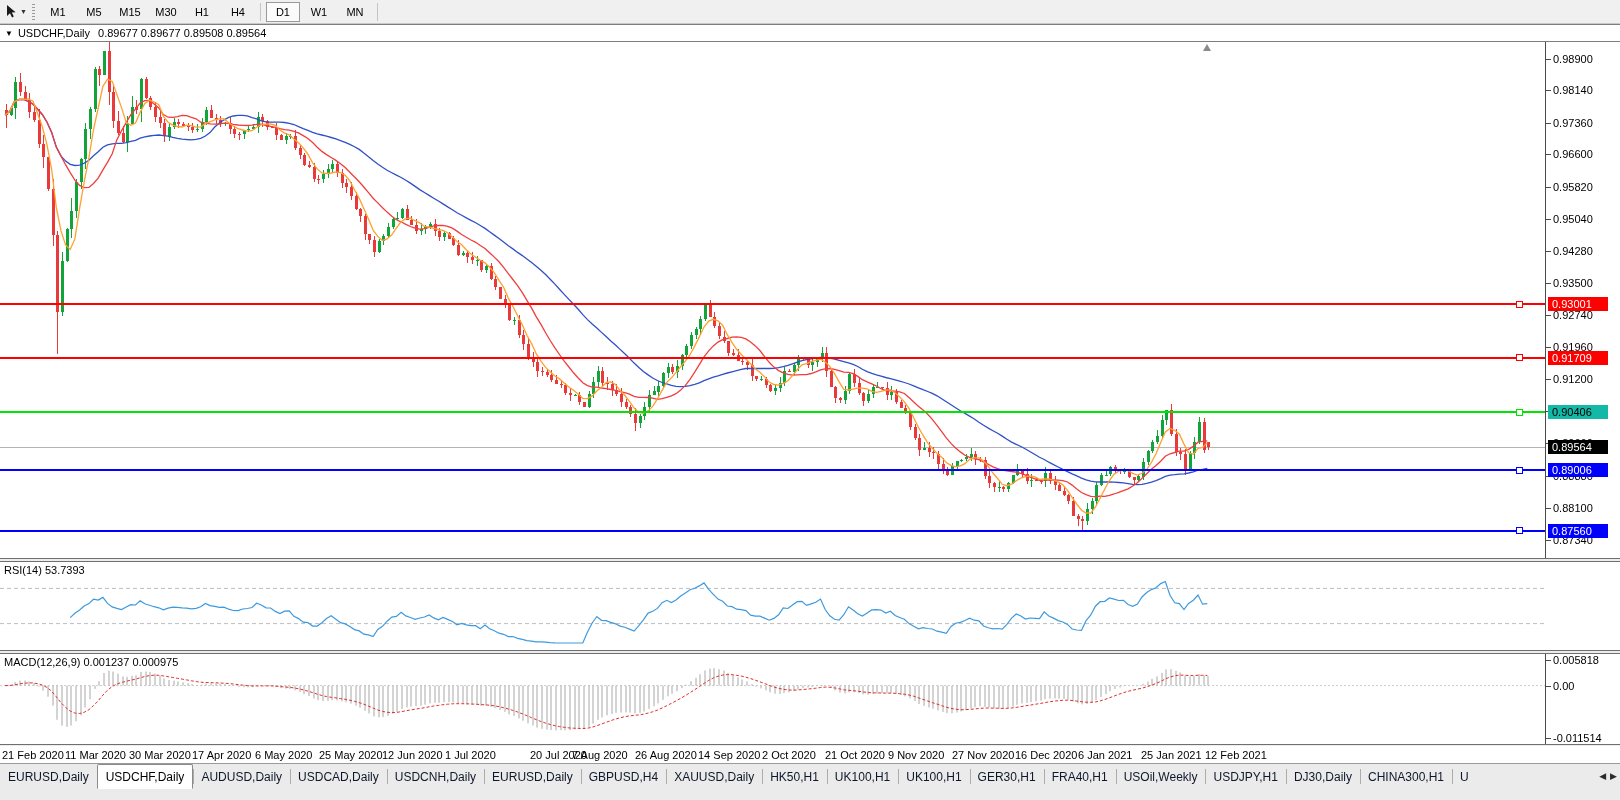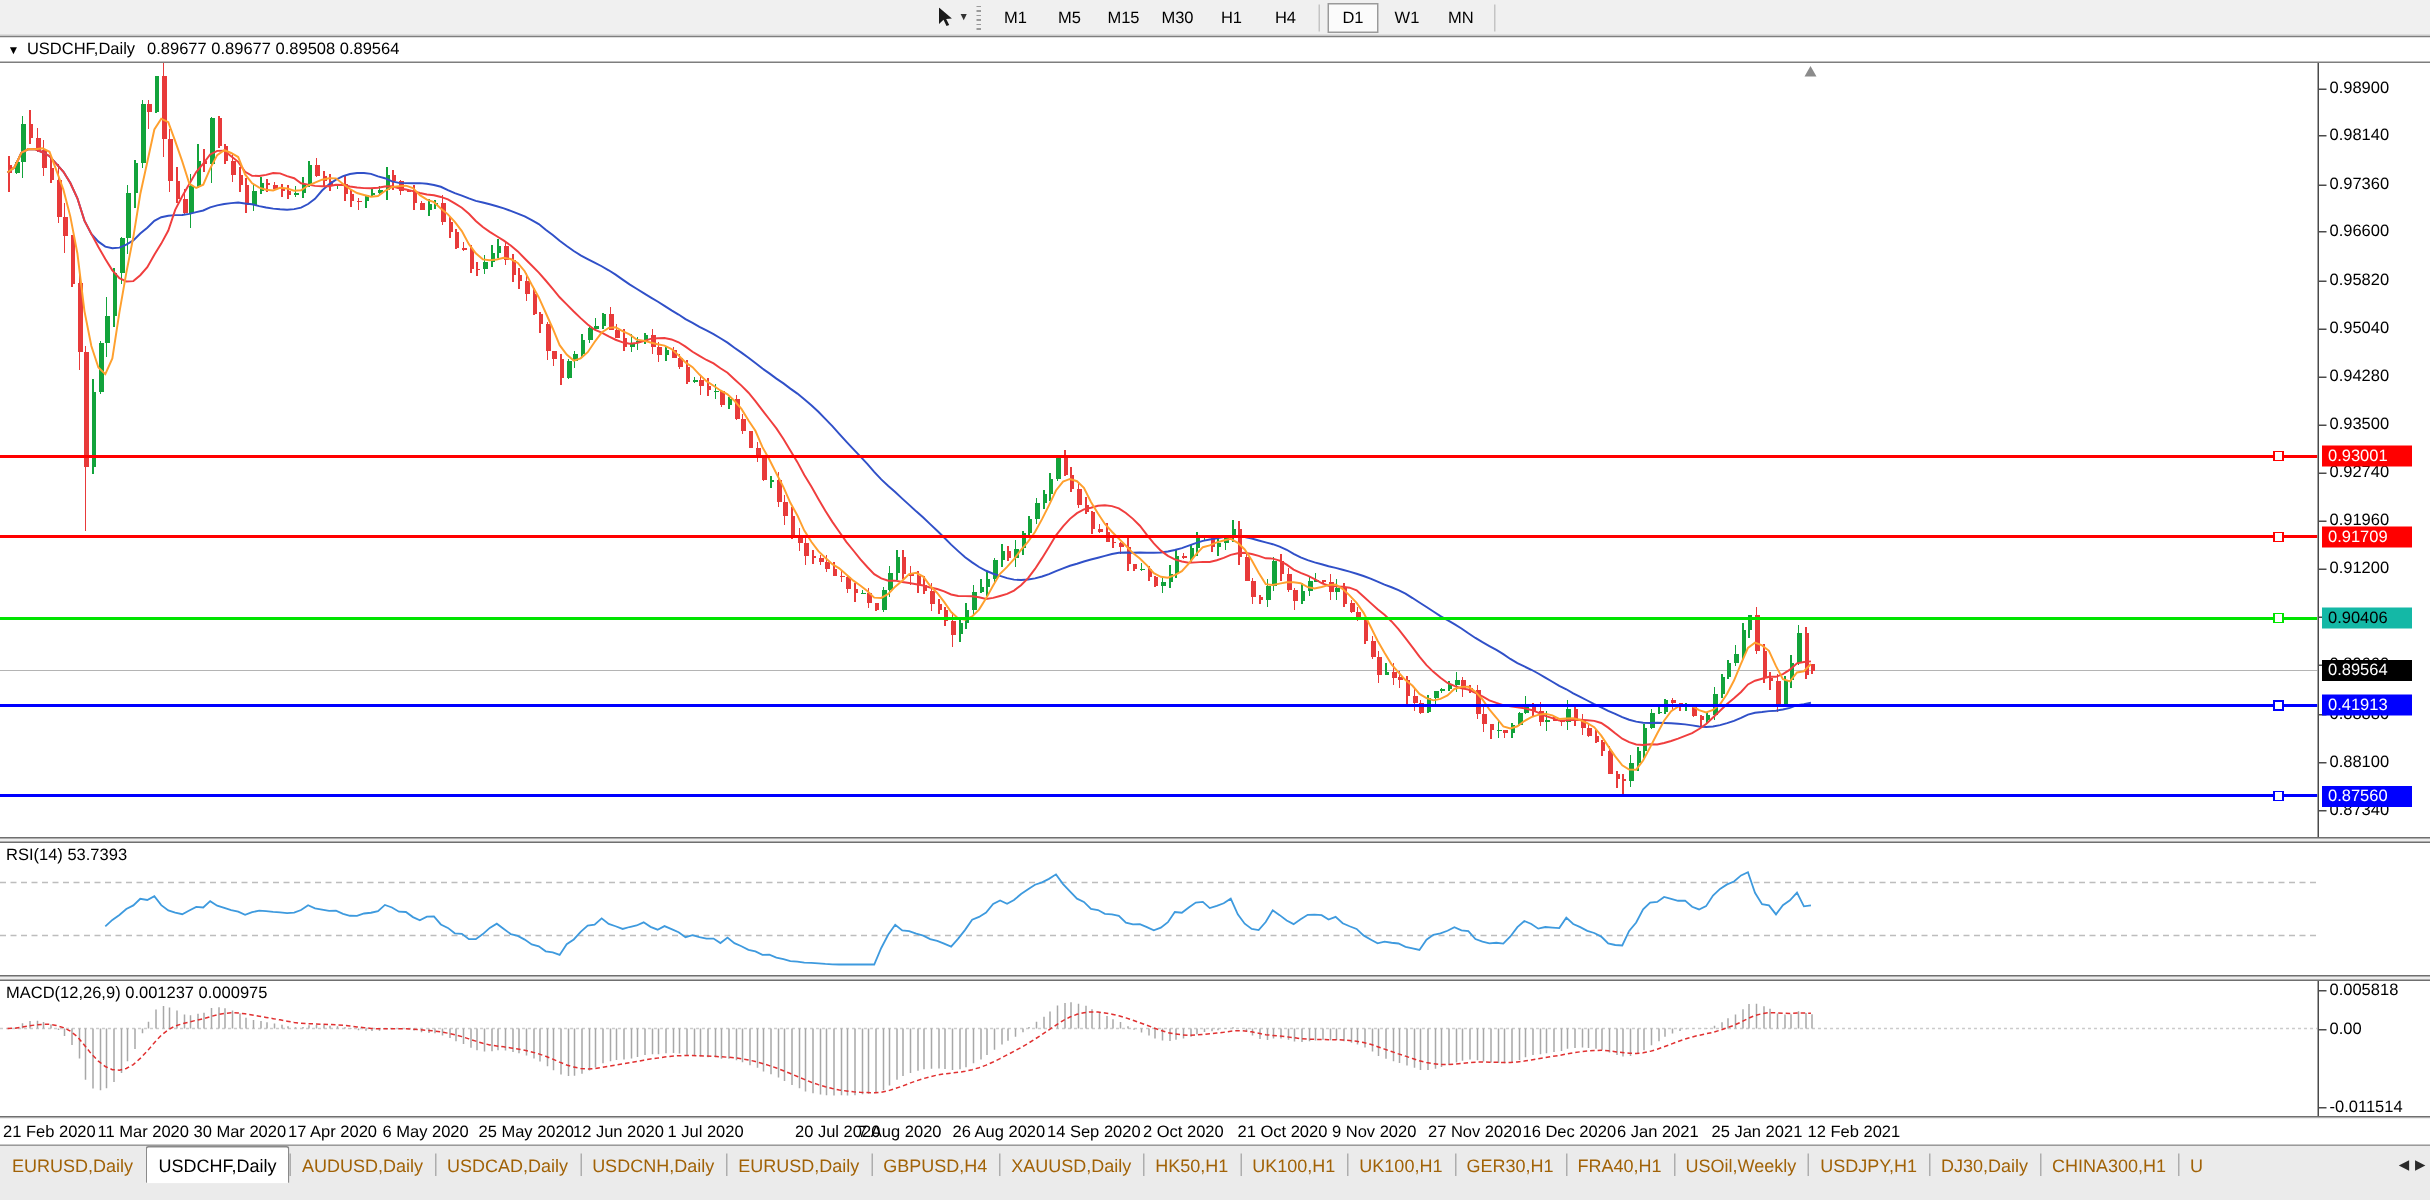--- a/index.html
+++ b/index.html
@@ -1,19 +1,19 @@
 <!DOCTYPE html>
 <html><head>
 <meta charset="utf-8">
 <style>
   html,body{margin:0;padding:0;width:1620px;height:800px;overflow:hidden;background:#f0f0f0;
     font-family:"Liberation Sans",sans-serif;-webkit-font-smoothing:none;}
   
   .toolbar{position:absolute;left:0;top:0;width:1620px;height:24px;background:#f0f0f0;
-    border-bottom:1px solid #c9c9c9;display:flex;align-items:center;box-sizing:border-box;justify-content:center;}
+    border-bottom:1px solid #c9c9c9;display:flex;align-items:center;box-sizing:border-box;}
   .grip{width:3px;height:16px;margin:0 5px 0 2px;
     background:repeating-linear-gradient(to bottom,#9a9a9a 0 1px,transparent 1px 3px);}
   .tool-icon{width:16px;height:16px;margin-left:3px;display:flex;align-items:center;justify-content:center;}
   .caret{font-size:7px;color:#333;margin:0 3px 0 1px;}
   .tfbtn{min-width:22px;height:18px;line-height:18px;text-align:center;font-size:11px;color:#000;
     padding:0 5px;margin:0 1px;border:1px solid transparent;cursor:default;}
   .tfbtn.active{background:#fbfbfb;border:1px solid #9a9a9a;}
   .vsep{width:1px;height:18px;background:#c4c4c4;margin:0 4px;}
   
   .chart-window{position:absolute;left:0;top:24px;width:1620px;height:739px;background:#fff;
@@ -34,21 +34,21 @@
   .badge{position:absolute;left:2px;transform:translateY(-50%);font-size:11px;height:14px;line-height:14px;
     padding:0 4px;min-width:52px;color:#fff;white-space:nowrap;}
   .pane-label{position:absolute;left:4px;top:2px;font-size:11px;color:#000;z-index:3;}
   .shift-marker{position:absolute;left:1203px;top:2px;width:0;height:0;
     border-left:4px solid transparent;border-right:4px solid transparent;border-bottom:7px solid #8b8b8b;}
   .dlabel{position:absolute;top:3px;font-size:11px;color:#000;white-space:nowrap;}
   
   .tab-bar{position:absolute;left:0;top:763px;width:1620px;height:37px;background:#ebebeb;
     border-top:1px solid #9a9a9a;box-sizing:border-box;}
   .tabs{display:flex;height:25px;overflow:hidden;padding-right:40px;}
-  .tab{display:flex;align-items:center;padding:0 8px;font-size:12px;color:#a16207;
+  .tab{display:flex;align-items:center;padding:0 8px;font-size:12px;color:#0f172a;
     position:relative;white-space:nowrap;cursor:default;}
   .tab:not(:first-child)::before{content:"";position:absolute;left:0;top:5px;bottom:5px;width:1px;background:#adadad;}
   .tab.active{background:#fff;border:1px solid #8a8a8a;border-bottom:1px solid #fff;color:#000;
     border-top-left-radius:2px;border-top-right-radius:2px;z-index:2;}
   .tab.active::before{display:none;}
   .tab-nav{position:absolute;right:3px;top:5px;display:flex;gap:4px;}
   .tab-nav span{font-size:9px;color:#2a2a2a;line-height:14px;cursor:default;}
   svg{display:block;}
 </style>
 </head>
@@ -636,21 +636,21 @@
         <div class="tick" style="top: 305.4px;">0.91960</div>
         <div class="tick" style="top: 337.1px;">0.91200</div>
         <div class="tick" style="top: 368.7px;">0.90440</div>
         <div class="tick" style="top: 401.1px;">0.89660</div>
         <div class="tick" style="top: 433.6px;">0.88880</div>
         <div class="tick" style="top: 466.1px;">0.88100</div>
         <div class="tick" style="top: 497.7px;">0.87340</div>
         <div class="badge" style="top: 262.1px; background: rgb(255, 0, 0); color: rgb(255, 255, 255);">0.93001</div>
         <div class="badge" style="top: 315.9px; background: rgb(255, 0, 0); color: rgb(255, 255, 255);">0.91709</div>
         <div class="badge" style="top: 370.1px; background: #14b8a6; color: rgb(0, 0, 0);">0.90406</div>
-        <div class="badge" style="top: 428.4px; background: rgb(0, 0, 255); color: rgb(255, 255, 255);">0.41913</div>
+        <div class="badge" style="top: 428.4px; background: rgb(0, 0, 255); color: rgb(255, 255, 255);">0.89006</div>
         <div class="badge" style="top: 488.5px; background: rgb(0, 0, 255); color: rgb(255, 255, 255);">0.87560</div>
         <div class="badge" style="top: 405.1px; background: rgb(0, 0, 0); color: rgb(255, 255, 255);">0.89564</div>
       </div>
   </div>
 
   <div class="sep" style="top:533px;height:4px;"></div>
 
   <div class="pane" id="rsi-pane" style="top:537px;height:88px;">
     <div class="pane-label">RSI(14) 53.7393</div>
     <div class="plot">

